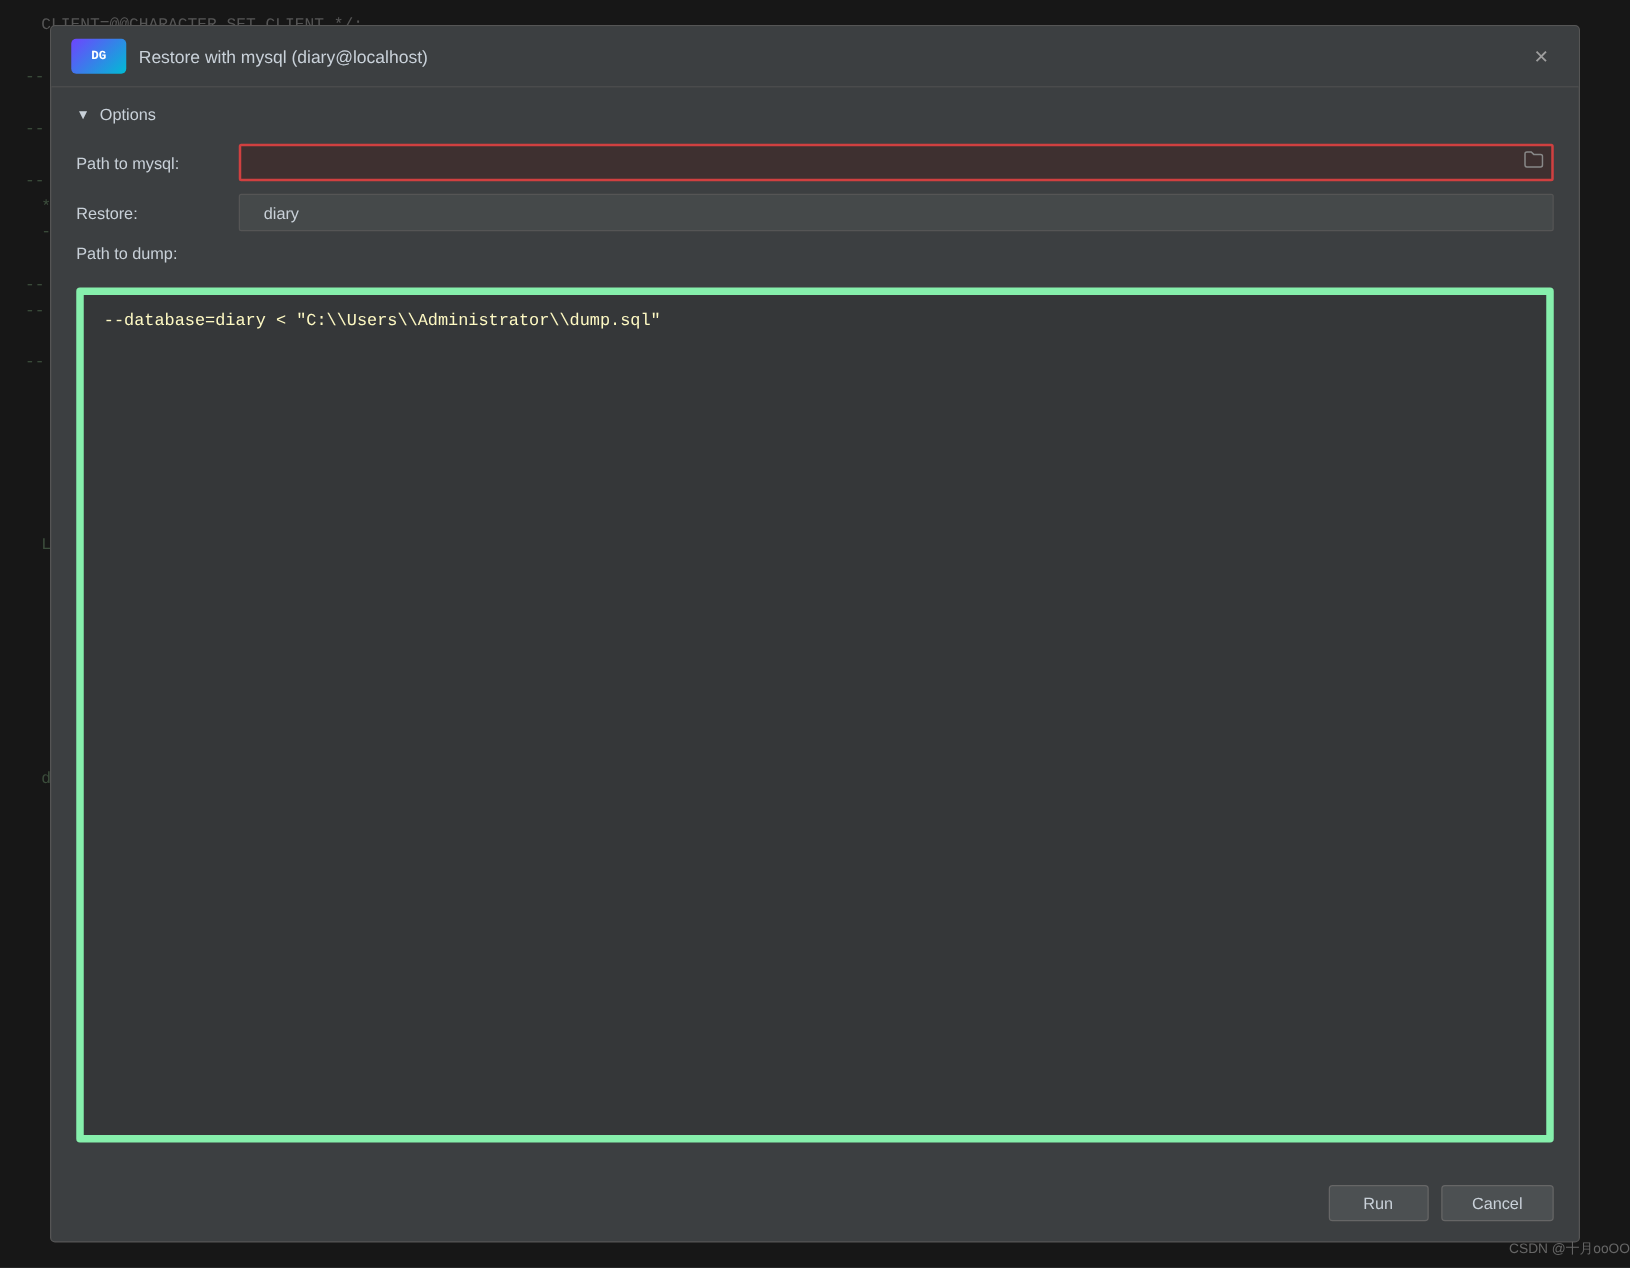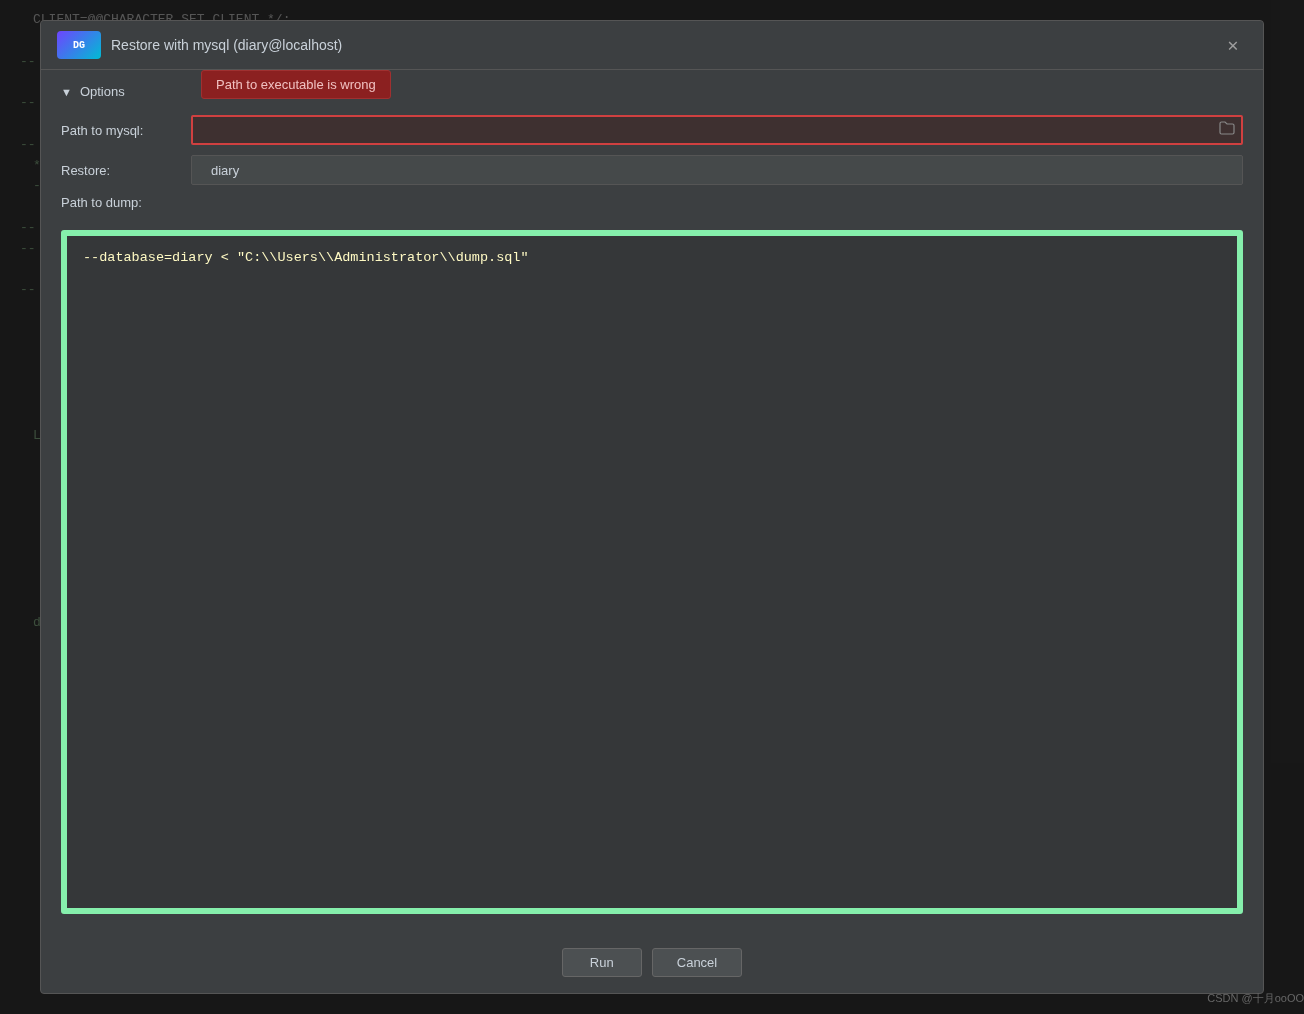--- a/index.html
+++ b/index.html
@@ -210,21 +210,21 @@
       color: #fef9c3;
       font-family: Liberation Mono, monospace;
       font-size: 13.5px;
       margin-top: 10px;
       overflow: auto;
     }
 
     
     .dialog-footer {
       display: flex;
-      justify-content: center;
+      justify-content: flex-end;
       gap: 10px;
       padding: 14px 20px 16px 20px;
     }
 
     .btn {
       padding: 6px 24px;
       font-size: 13px;
       font-family: 'Segoe UI', Arial, sans-serif;
       border-radius: 3px;
       border: 1px solid #666;
@@ -291,21 +291,20 @@
     <span class="title-text">Restore with mysql (diary@localhost)</span>
     <div class="close-btn">✕</div>
   </div>
 
   <div class="dialog-body">
 
     <div class="options-header">
       <span class="chevron">▼</span>
       <span>Options</span>
 
-      <div class="error-tooltip">Path to executable is wrong</div>
     </div>
 
     <div class="form-row">
       <span class="form-label">Path to mysql:</span>
       <div class="form-input-wrap">
         <input class="form-input error-border" type="text" value="" style="">
         <span class="browse-icon">
           
           <svg width="16" height="14" viewBox="0 0 16 14" fill="none" xmlns="http://www.w3.org/2000/svg">
             <path d="M1 2.5C1 1.67 1.67 1 2.5 1H6L8 3H13.5C14.33 3 15 3.67 15 4.5V11.5C15 12.33 14.33 13 13.5 13H2.5C1.67 13 1 12.33 1 11.5V2.5Z" stroke="#888" stroke-width="1.2" fill="none"></path>

